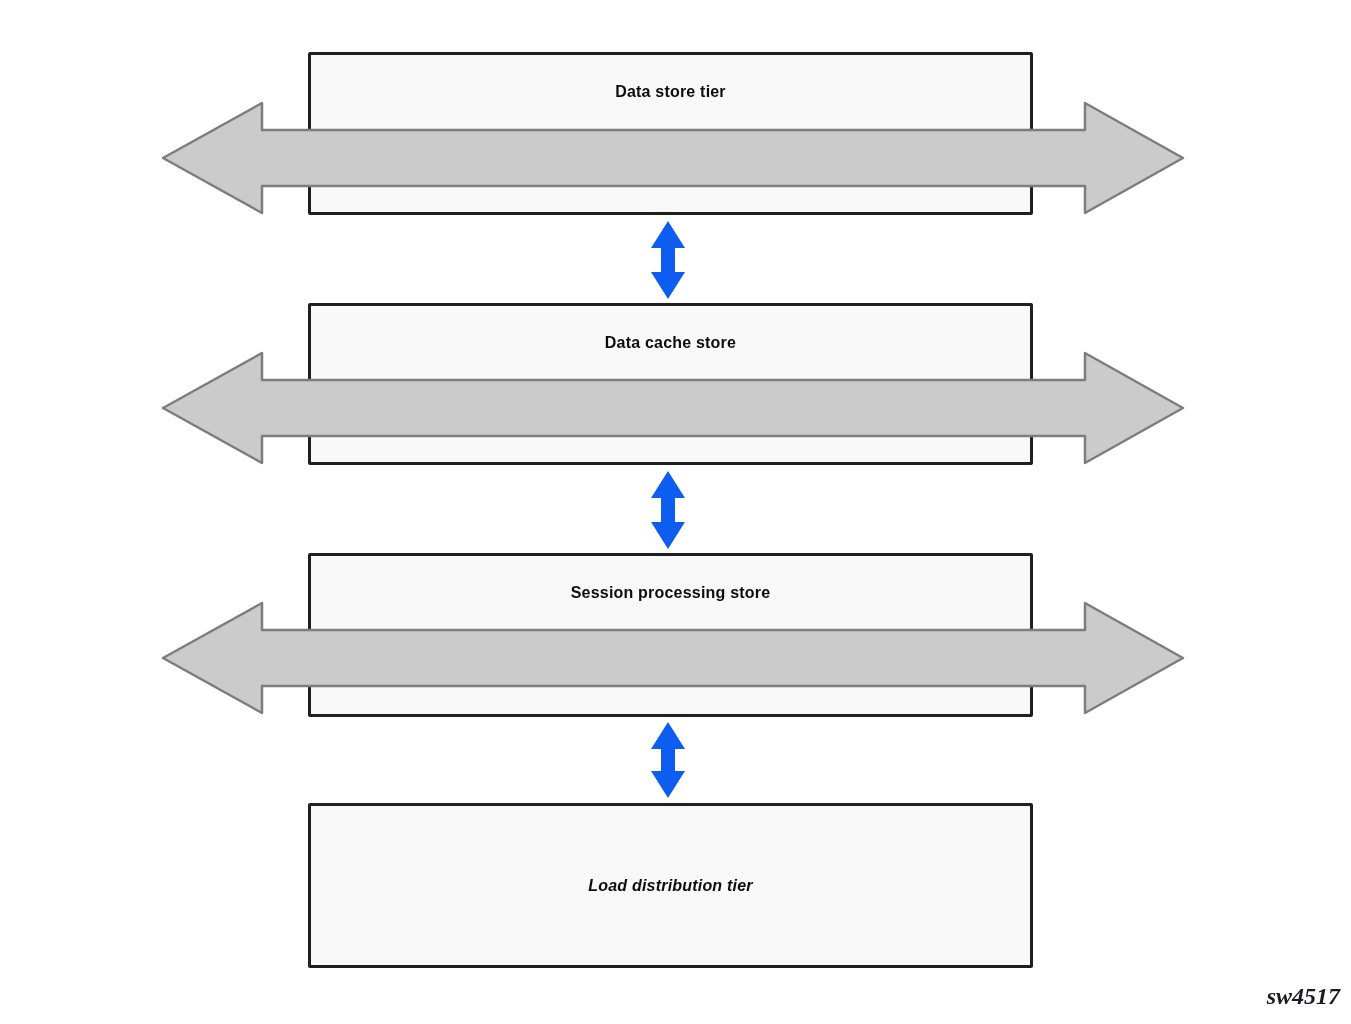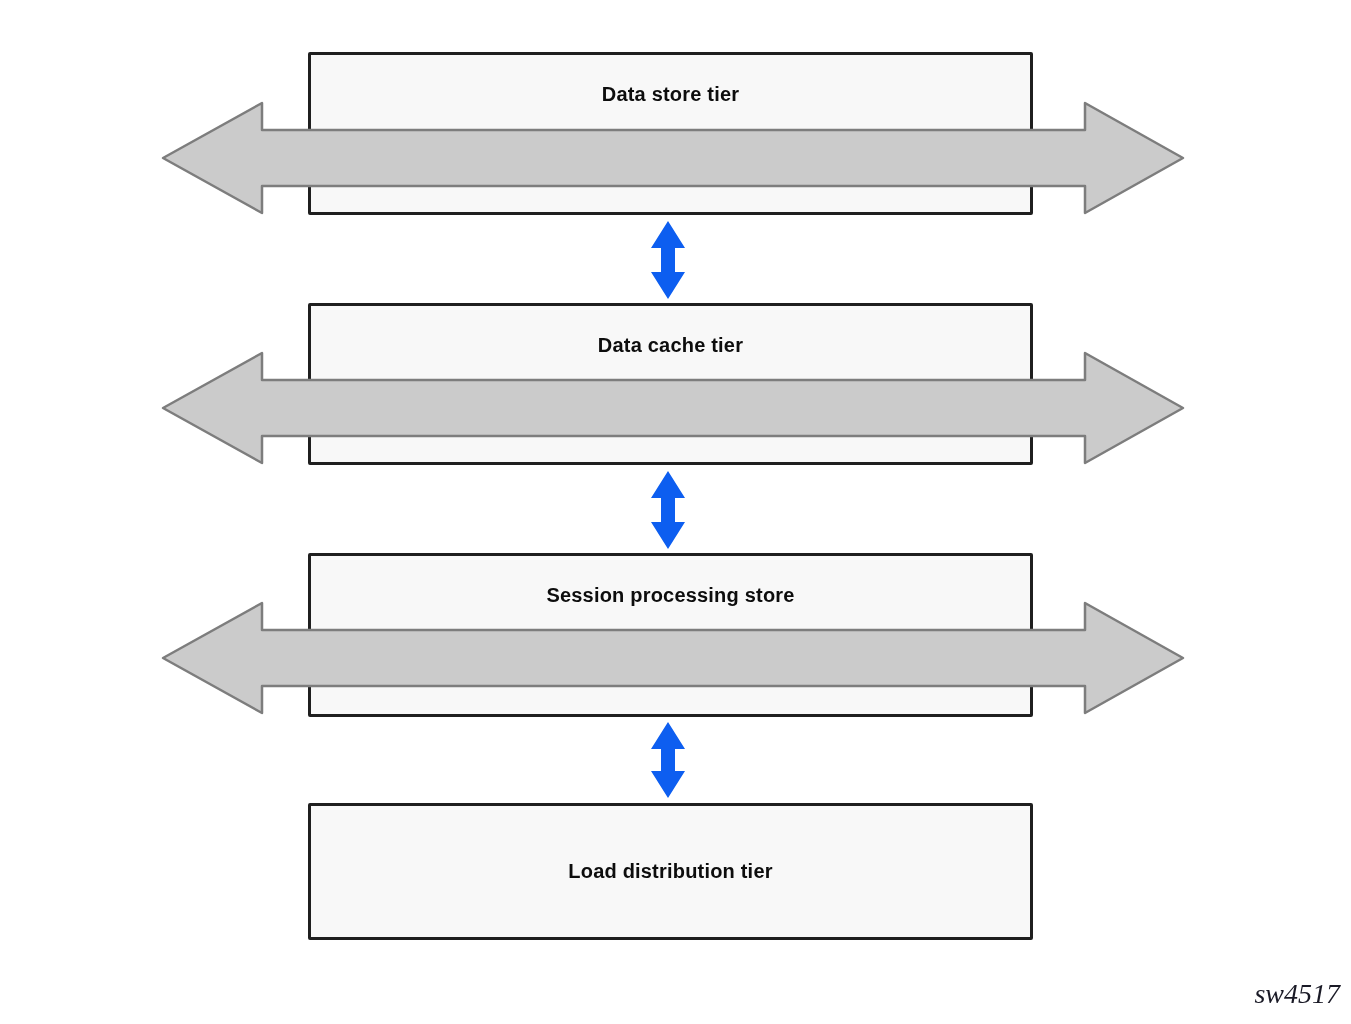--- a/index.html
+++ b/index.html
@@ -28,32 +28,32 @@
     width: 725px;
     background: var(--box-fill);
     border: 3px solid var(--box-border);
     border-radius: 2px;
     display: flex;
     justify-content: center;
     align-items: flex-start;
     z-index: 1;
   }
   .tier-box .tier-label {
-    font-size: 20px;
+    font-size: 16px;
     font-weight: bold;
     color: var(--label-text);
     padding-top: 28px;
     letter-spacing: 0.2px;
   }
   .tier-box--centered { align-items: center; }
   .tier-box--centered .tier-label { padding-top: 0; }
   #tier-box-1 { top: 52px;  height: 163px; }
   #tier-box-2 { top: 303px; height: 162px; }
   #tier-box-3 { top: 553px; height: 164px; }
-  #tier-box-4 { top: 803px; height: 137px; }
+  #tier-box-4 { top: 803px; height: 165px; font-style: italic; }
   .arrow-layer {
     position: absolute;
     top: 0; left: 0;
     width: 1351px;
     height: 1024px;
     z-index: 2;
     pointer-events: none;
   }
   .h-arrow {
     fill: var(--arrow-gray-fill);
@@ -61,36 +61,37 @@
     stroke-width: 2.5;
     stroke-linejoin: round;
   }
   .v-arrow { fill: var(--arrow-blue); }
   .figure-id {
     position: absolute;
     right: 11px;
     bottom: 14px;
     font-family: "Liberation Serif", serif;
     font-style: italic;
-    font-size: 28px;
+    font-size: 24px;
     color: var(--figure-text);
     z-index: 3;
+    font-weight: bold;
   }
 </style>
 </head>
 <body>
 
 <div class="canvas">
 
   <div class="tier-box" id="tier-box-1">
     <div class="tier-label">Data store tier</div>
   </div>
 
   <div class="tier-box" id="tier-box-2">
-    <div class="tier-label">Data cache tier</div>
+    <div class="tier-label">Data cache store</div>
   </div>
 
   <div class="tier-box" id="tier-box-3">
     <div class="tier-label">Session processing store</div>
   </div>
 
   <div class="tier-box tier-box--centered" id="tier-box-4">
     <div class="tier-label">Load distribution tier</div>
   </div>
 

